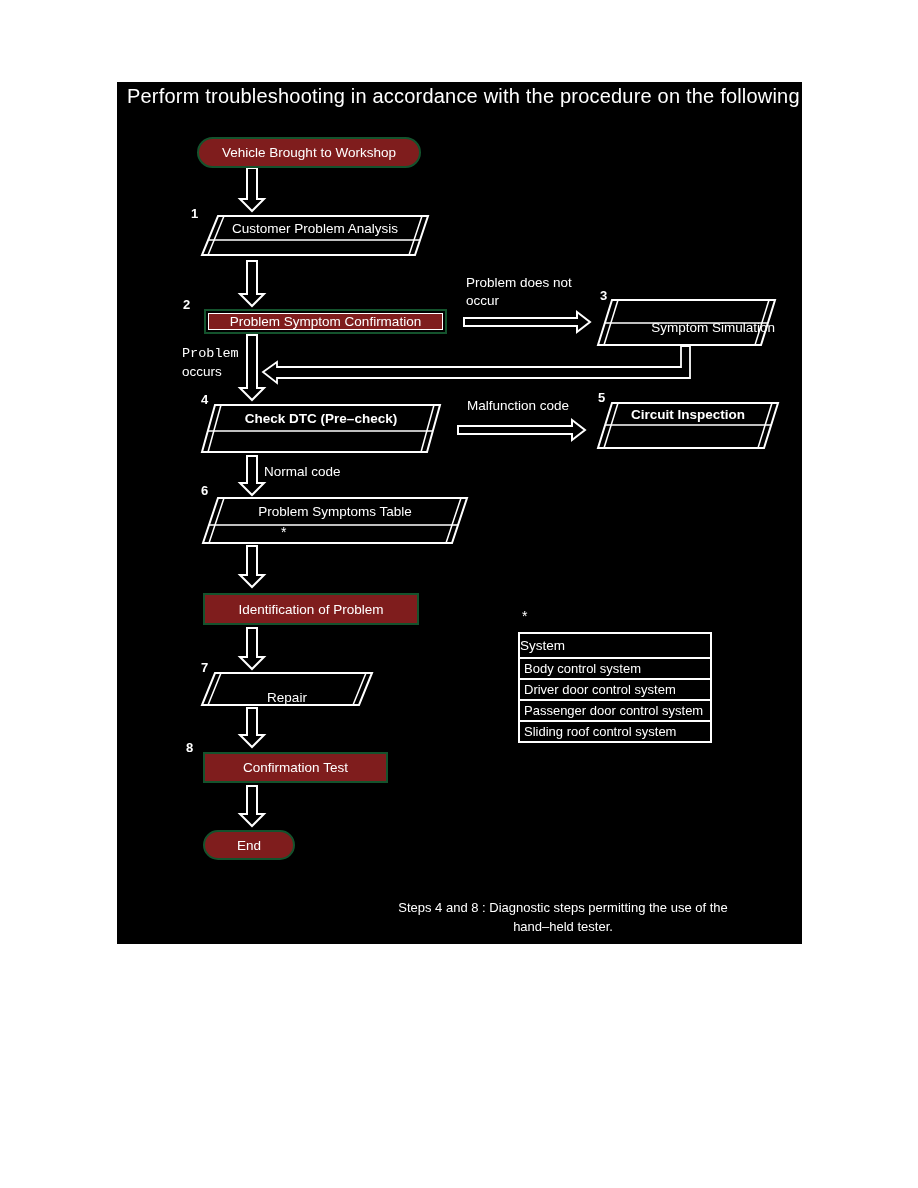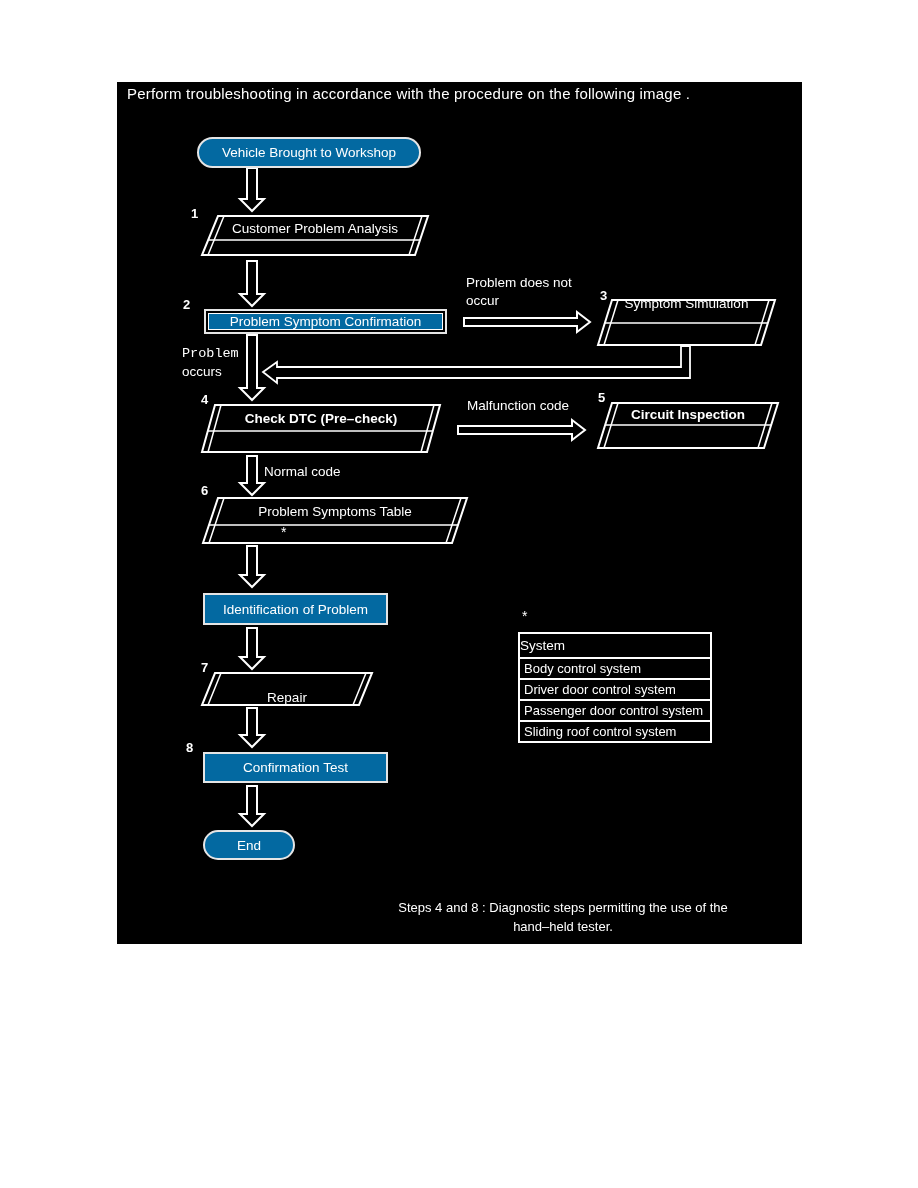--- a/index.html
+++ b/index.html
@@ -1,22 +1,22 @@
 <!DOCTYPE html>
 <html><head>
 <meta charset="utf-8">
 <style>
   html,body{margin:0;padding:0;}
   .page{position:relative;width:918px;height:1188px;background:#ffffff;overflow:hidden;
         font-family:"Liberation Sans",sans-serif;}
   .panel{position:absolute;left:117px;top:82px;width:685px;height:862px;background:#000000;color:#ffffff;}
   .panel svg{position:absolute;left:0;top:0;}
-  .intro{position:absolute;left:10px;top:3px;font-size:15px;letter-spacing:0.2px;white-space:nowrap;color:#fff;}
-  .box{position:absolute;border:2px solid #e5e5e5;box-sizing:border-box;display:flex;align-items:center;
-       justify-content:center;font-size:13.5px;color:#ffffff;background:#0369a1;}
+  .intro{position:absolute;left:10px;top:3px;font-size:20px;letter-spacing:0.2px;white-space:nowrap;color:#fff;}
+  .box{position:absolute;border:2px solid #14532d;box-sizing:border-box;display:flex;align-items:center;
+       justify-content:center;font-size:13.5px;color:#ffffff;background:#7f1d1d;}
   .rounded{border-radius:16px;}
   .dbl{box-shadow:inset 0 0 0 2px #000, inset 0 0 0 3px #ffffff;}
   .pl{position:absolute;text-align:center;font-size:13.5px;color:#ffffff;}
   .bold{font-weight:bold;}
   .num{position:absolute;font-size:13px;font-weight:bold;color:#ffffff;}
   .bl{position:absolute;font-size:13.5px;color:#ffffff;white-space:nowrap;}
   .star{position:absolute;font-size:14px;color:#ffffff;}
   .systable{position:absolute;left:401px;top:550px;width:194px;border:2px solid #ffffff;
             box-sizing:border-box;background:#000;color:#fff;}
   .systable .hdr{height:23px;line-height:23px;text-align:left;font-size:13.5px;border-bottom:2px solid #ffffff;}
@@ -92,31 +92,31 @@
     <div class="num" style="left:74px;top:124px;">1</div>
     <div class="num" style="left:66px;top:215px;">2</div>
     <div class="num" style="left:483px;top:206px;">3</div>
     <div class="num" style="left:84px;top:310px;">4</div>
     <div class="num" style="left:481px;top:308px;">5</div>
     <div class="num" style="left:84px;top:401px;">6</div>
     <div class="num" style="left:84px;top:578px;">7</div>
     <div class="num" style="left:69px;top:658px;">8</div>
 
     <div class="pl" style="left:85px;top:137px;width:226px;height:20px;line-height:20px;">Customer Problem Analysis</div>
-    <div class="pl" style="left:481px;top:212px;width:177px;height:16px;line-height:20px;">Symptom Simulation</div>
+    <div class="pl" style="left:481px;top:236px;width:177px;height:16px;line-height:20px;text-align:right;">Symptom Simulation</div>
     <div class="pl bold" style="left:85px;top:326px;width:238px;height:21px;line-height:21px;text-align:center;">Check DTC (Pre–check)</div>
     <div class="pl bold" style="left:481px;top:323px;width:180px;height:32px;line-height:19px;">Circuit Inspection</div>
     <div class="pl" style="left:86px;top:419px;width:264px;height:22px;line-height:22px;">Problem Symptoms Table</div>
     <div class="star" style="left:164px;top:442px;">*</div>
     <div class="pl" style="left:85px;top:594px;width:170px;height:27px;line-height:27px;margin-top:8px;">Repair</div>
 
     <div class="box dbl" style="left:87px;top:227px;width:243px;height:25px;">
       <span>Problem Symptom Confirmation</span>
     </div>
-    <div class="box" style="left:86px;top:511px;width:185px;height:32px;">
+    <div class="box" style="left:86px;top:511px;width:216px;height:32px;">
       <span>Identification of Problem</span>
     </div>
     <div class="box" style="left:86px;top:670px;width:185px;height:31px;">
       <span>Confirmation Test</span>
     </div>
     <div class="box rounded" style="left:86px;top:748px;width:92px;height:30px;border-radius:15px;">
       <span>End</span>
     </div>
 
     <div class="bl" style="left:349px;top:193px;">Problem does not</div>

